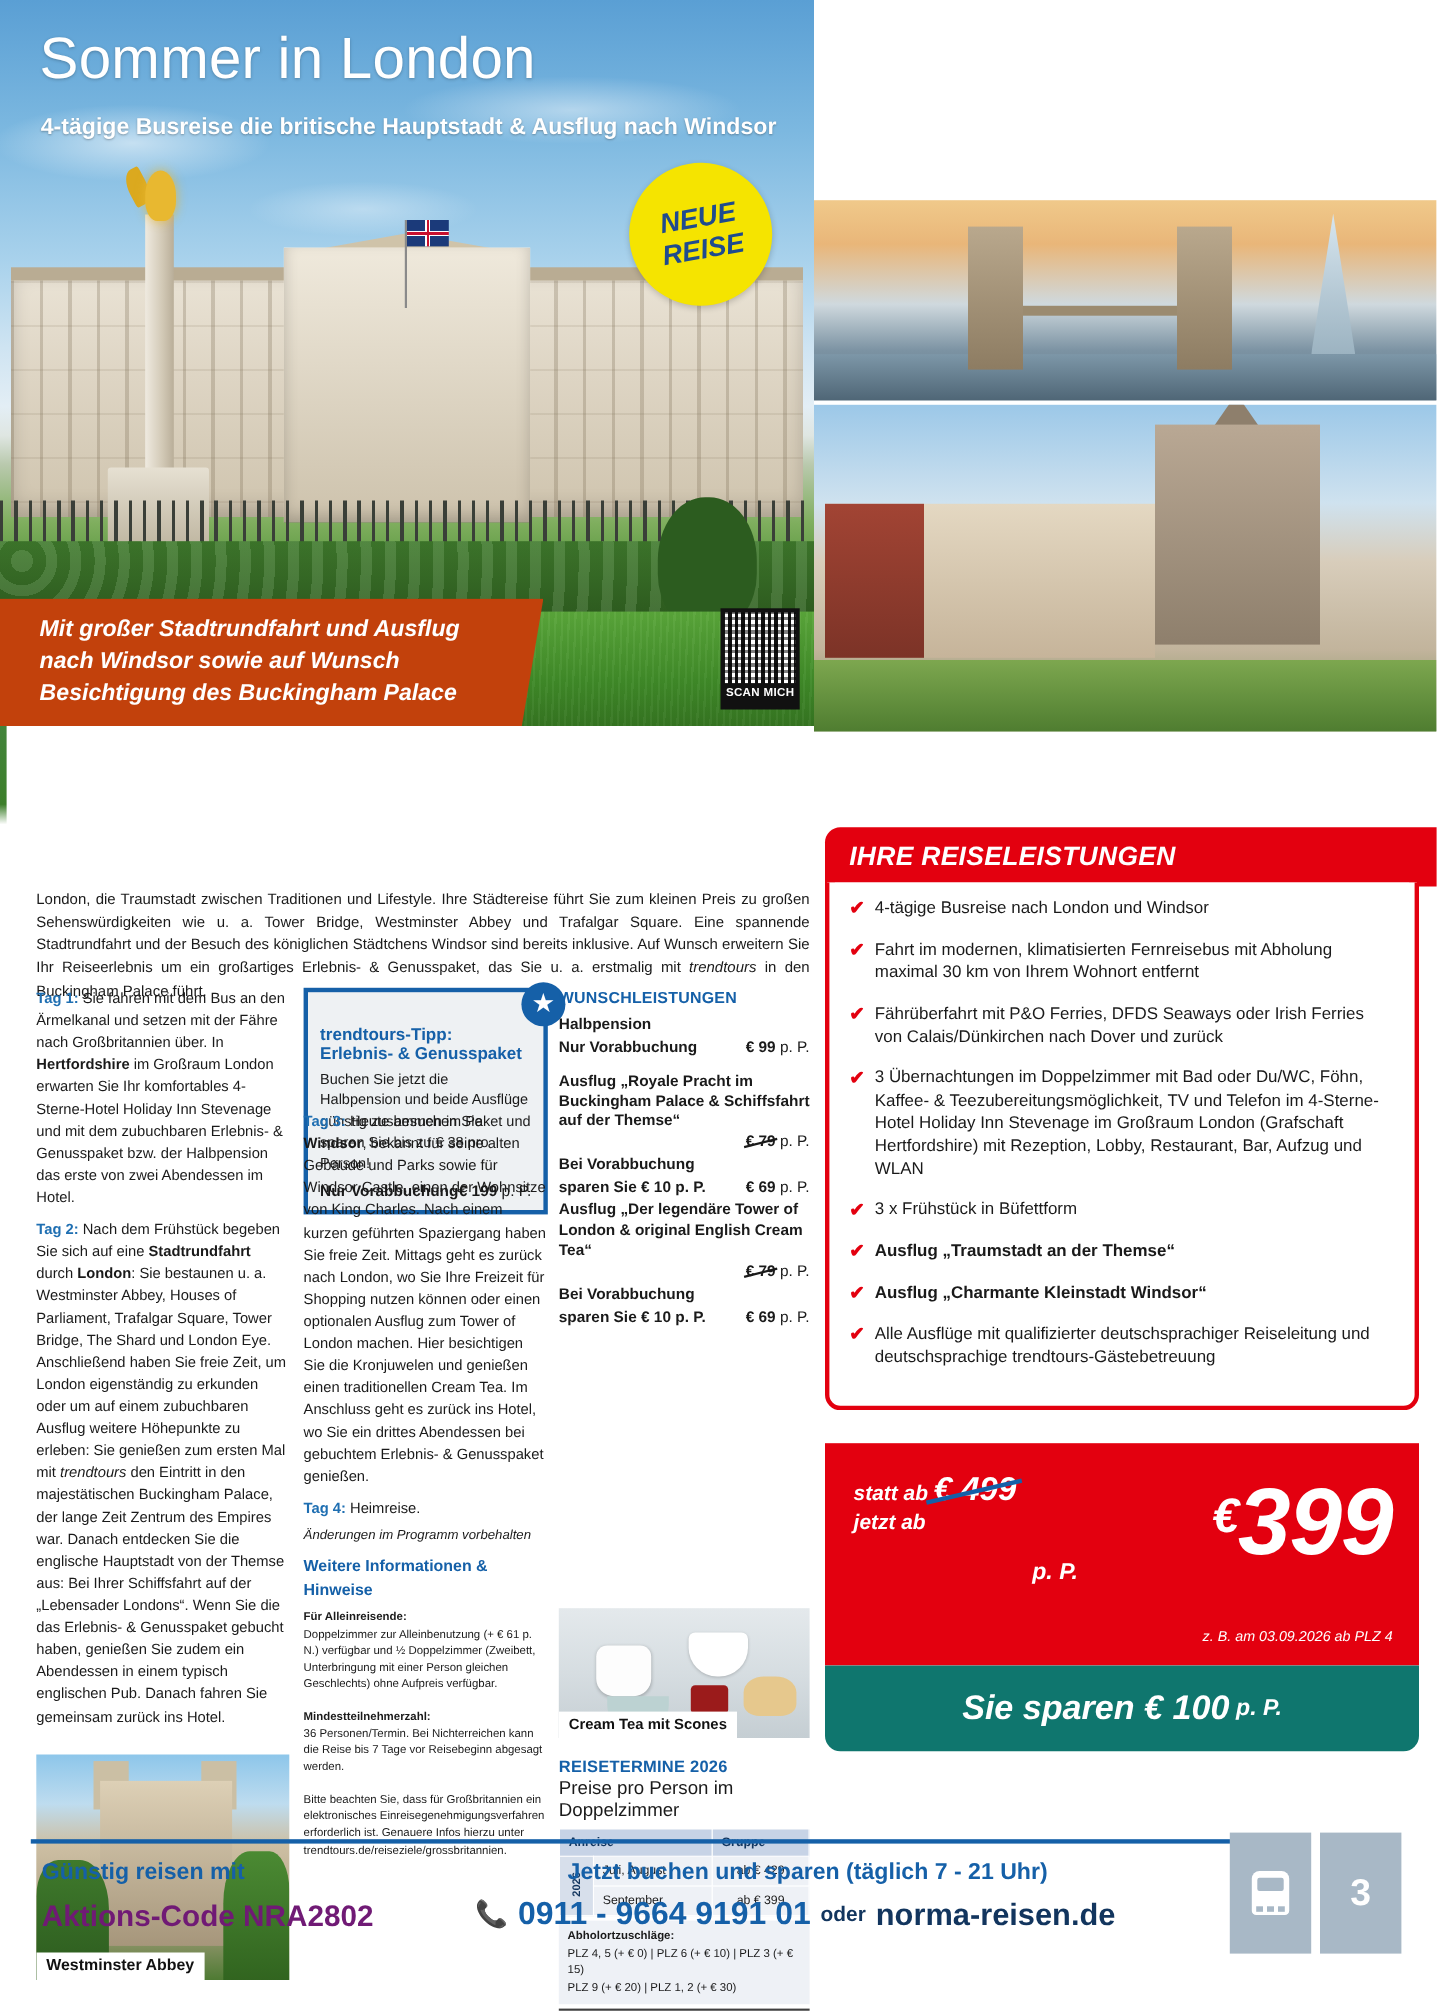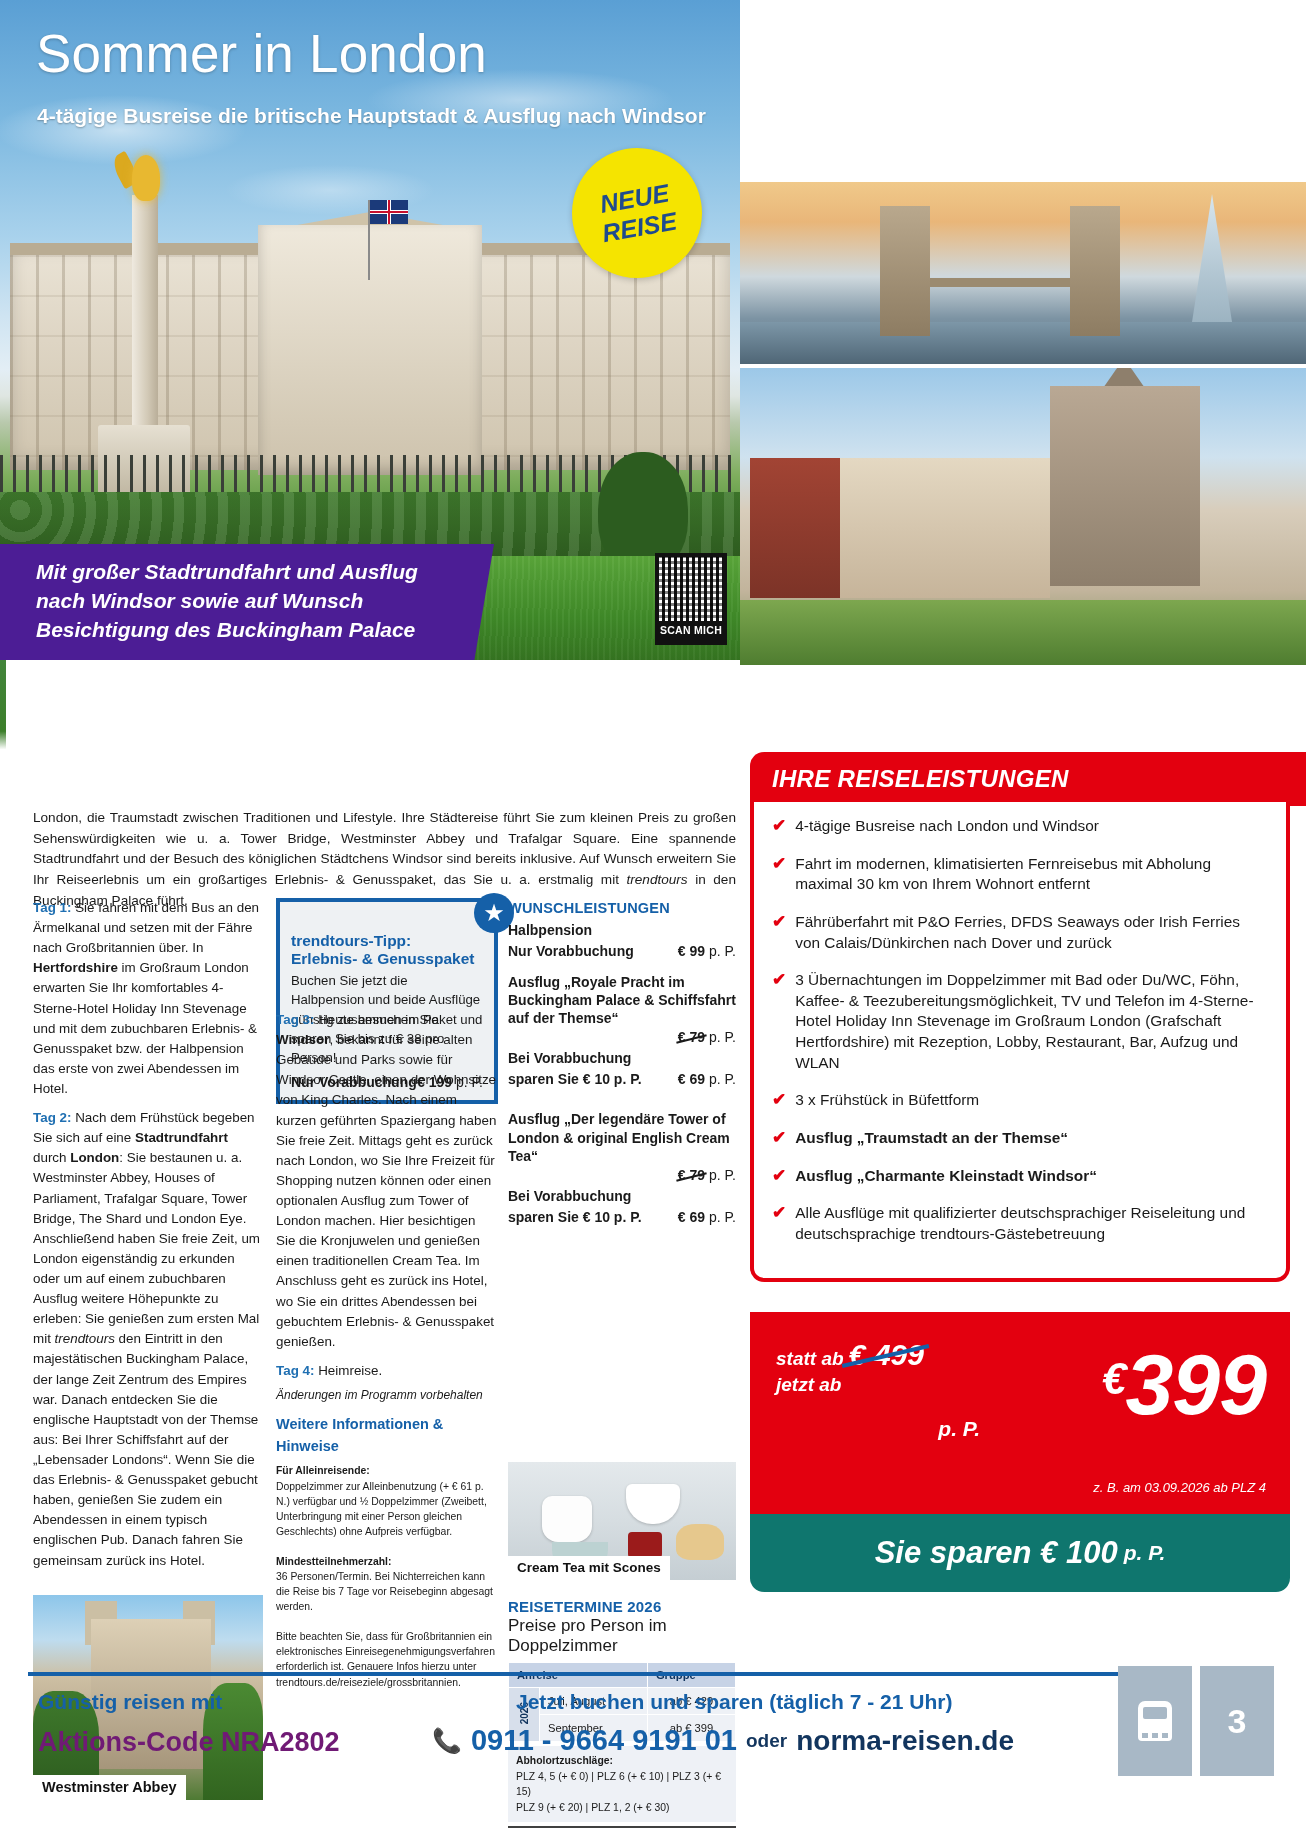--- a/index.html
+++ b/index.html
@@ -68,21 +68,21 @@
     letter-spacing:.2px;text-shadow:0 1px 3px rgba(0,0,0,.25);}
   .hero-sub{position:absolute;left:37px;top:104px;font-size:21px;color:#fff;font-weight:600;
     text-shadow:0 1px 2px rgba(0,0,0,.3);}
 
   .neue-badge{position:absolute;left:572px;top:148px;width:130px;height:130px;border-radius:50%;
     background:#f5e400;display:flex;flex-direction:column;align-items:center;justify-content:center;
     transform:rotate(-10deg);box-shadow:0 2px 6px rgba(0,0,0,.2);}
   .neue-badge span{display:block;font-size:25px;font-weight:700;color:#1f4b8e;font-style:italic;line-height:1.15;text-align:center;}
 
   .hero-banner{position:absolute;left:0;top:544px;width:430px;padding:14px 28px 16px 36px;
-    background:#4c1d95;color:#fff;font-style:italic;font-weight:700;font-size:21px;line-height:1.38;
+    background:#c2410c;color:#fff;font-style:italic;font-weight:700;font-size:21px;line-height:1.38;
     clip-path:polygon(0 0,100% 0,96% 100%,0 100%);}
 
   .qr{position:absolute;left:655px;top:553px;width:72px;height:92px;background:#111;padding:4px;box-sizing:border-box;}
   .qr-img{width:64px;height:64px;background:
      repeating-linear-gradient(90deg,#fff 0 3px,#111 3px 6px),
      repeating-linear-gradient(0deg,rgba(255,255,255,.5) 0 3px,rgba(0,0,0,.5) 3px 6px);
      background-blend-mode:multiply;}
   .qr-label{color:#fff;font-size:10.5px;font-weight:700;text-align:center;margin-top:3px;letter-spacing:.3px;}
 
   
@@ -357,21 +357,21 @@
     <div class="wl-row">
       <span></span>
       <span><span class="strike">€ 79</span> <span class="pp">p. P.</span></span>
     </div>
     <div style="font-weight:700;font-size:14px">Bei Vorabbuchung</div>
     <div class="wl-row">
       <span>sparen Sie € 10 p. P.</span>
       <span><span>€ 69</span> <span class="pp">p. P.</span></span>
     </div>
 
-    <div style="font-weight:700;font-size:14px;margin-top:20px;line-height:1.3">Ausflug „Der legendäre Tower of London &amp; original English Cream Tea“</div>
+    <div style="font-weight:700;font-size:14px;margin-top:0;line-height:1.3">Ausflug „Der legendäre Tower of London &amp; original English Cream Tea“</div>
     <div class="wl-row">
       <span></span>
       <span><span class="strike">€ 79</span> <span class="pp">p. P.</span></span>
     </div>
     <div style="font-weight:700;font-size:14px">Bei Vorabbuchung</div>
     <div class="wl-row">
       <span>sparen Sie € 10 p. P.</span>
       <span><span>€ 69</span> <span class="pp">p. P.</span></span>
     </div>
   </div>

